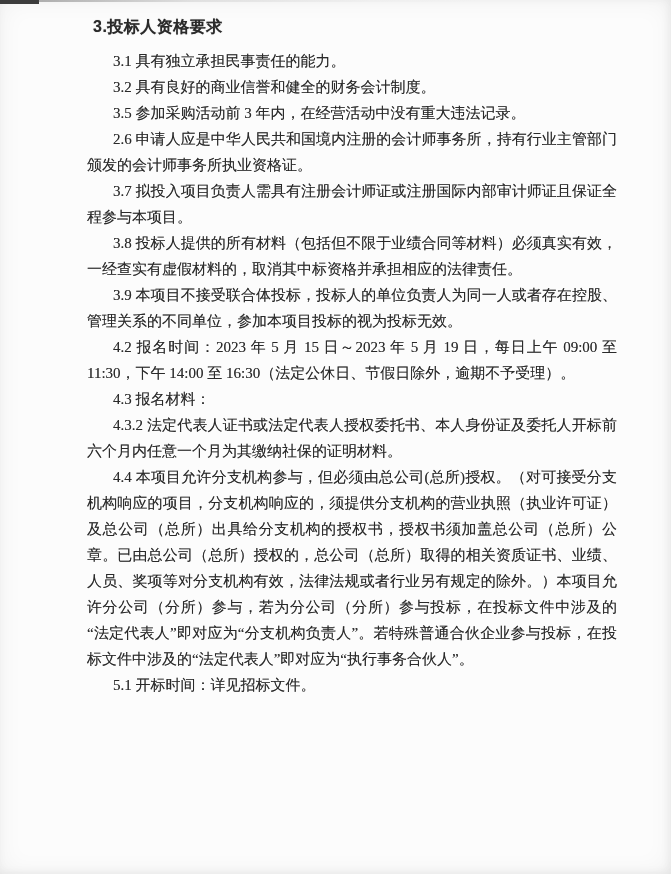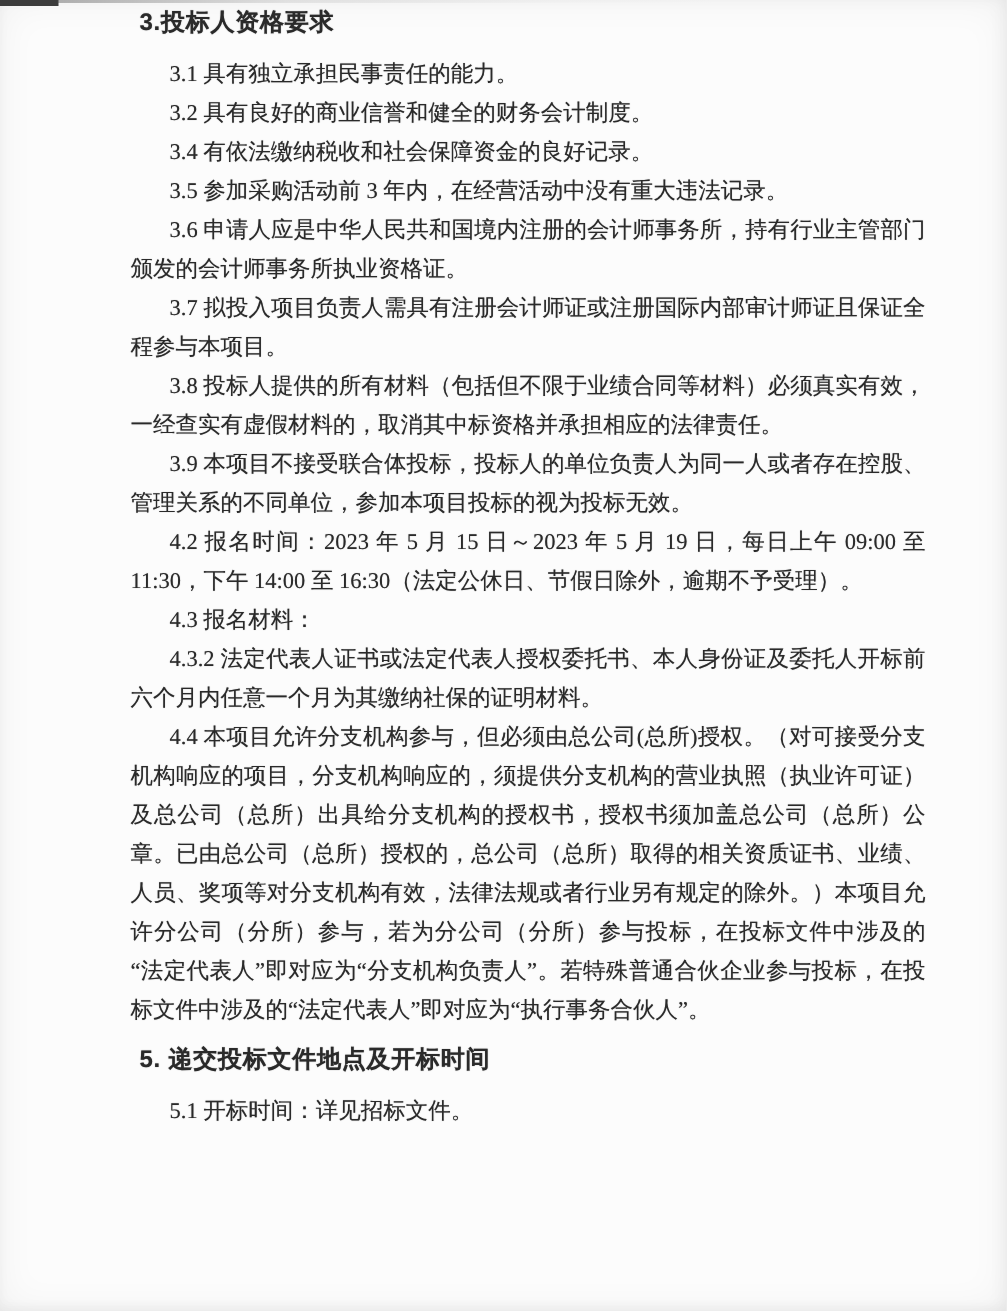--- a/index.html
+++ b/index.html
@@ -29,21 +29,21 @@
   .content{
     position:absolute;top:3px;left:87px;width:530px;
   }
   .sec-heading{
     font-family:"Liberation Sans","DejaVu Sans",sans-serif;
     font-size:16px;font-weight:bold;line-height:26px;
     margin:7px 0 8px 6px;
     letter-spacing:0.5px;
     text-shadow:0 0 0.7px rgba(30,30,30,0.55);
   }
-  section:first-child .sec-heading{margin-top:0;}
+  section:first-child .sec-heading{margin-top:11px;}
   .para{
     font-size:15px;line-height:26px;
     margin:0;
     text-align:justify;
     text-indent:26px;
     text-shadow:0 0 0.6px rgba(40,40,40,0.5);
   }
 </style>
 </head>
 <body>
@@ -51,34 +51,32 @@
 <div class="page">
   <div class="scan-bar-topleft"></div>
   <div class="scan-topline"></div>
 
   <div class="content">
 
     <section>
       <h2 class="sec-heading">3.投标人资格要求</h2>
       <p class="para">3.1 具有独立承担民事责任的能力。</p>
       <p class="para">3.2 具有良好的商业信誉和健全的财务会计制度。</p>
-      <p class="para">3.4 有依法缴纳税收和社会保障资金的良好记录。</p>
       <p class="para">3.5 参加采购活动前 3 年内，在经营活动中没有重大违法记录。</p>
-      <p class="para">3.6 申请人应是中华人民共和国境内注册的会计师事务所，持有行业主管部门颁发的会计师事务所执业资格证。</p>
+      <p class="para">2.6 申请人应是中华人民共和国境内注册的会计师事务所，持有行业主管部门颁发的会计师事务所执业资格证。</p>
       <p class="para">3.7 拟投入项目负责人需具有注册会计师证或注册国际内部审计师证且保证全程参与本项目。</p>
       <p class="para">3.8 投标人提供的所有材料（包括但不限于业绩合同等材料）必须真实有效，一经查实有虚假材料的，取消其中标资格并承担相应的法律责任。</p>
       <p class="para">3.9 本项目不接受联合体投标，投标人的单位负责人为同一人或者存在控股、管理关系的不同单位，参加本项目投标的视为投标无效。</p>
     </section>
 
     <section>
       <p class="para">4.2 报名时间：2023 年 5 月 15 日～2023 年 5 月 19 日，每日上午 09:00 至 11:30，下午 14:00 至 16:30（法定公休日、节假日除外，逾期不予受理）。</p>
       <p class="para">4.3 报名材料：</p>
       <p class="para">4.3.2 法定代表人证书或法定代表人授权委托书、本人身份证及委托人开标前六个月内任意一个月为其缴纳社保的证明材料。</p>
       <p class="para">4.4 本项目允许分支机构参与，但必须由总公司(总所)授权。（对可接受分支机构响应的项目，分支机构响应的，须提供分支机构的营业执照（执业许可证）及总公司（总所）出具给分支机构的授权书，授权书须加盖总公司（总所）公章。已由总公司（总所）授权的，总公司（总所）取得的相关资质证书、业绩、人员、奖项等对分支机构有效，法律法规或者行业另有规定的除外。）本项目允许分公司（分所）参与，若为分公司（分所）参与投标，在投标文件中涉及的“法定代表人”即对应为“分支机构负责人”。若特殊普通合伙企业参与投标，在投标文件中涉及的“法定代表人”即对应为“执行事务合伙人”。</p>
     </section>
 
     <section>
-      <h2 class="sec-heading">5. 递交投标文件地点及开标时间</h2>
       <p class="para">5.1 开标时间：详见招标文件。</p>
     </section>
 
   </div>
 </div>
 
 </body></html>

